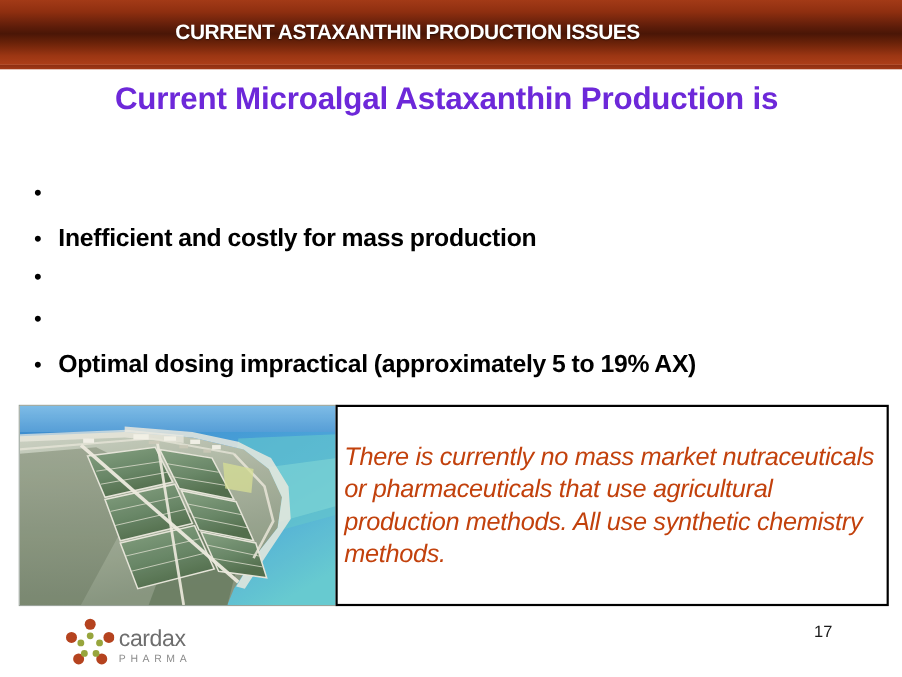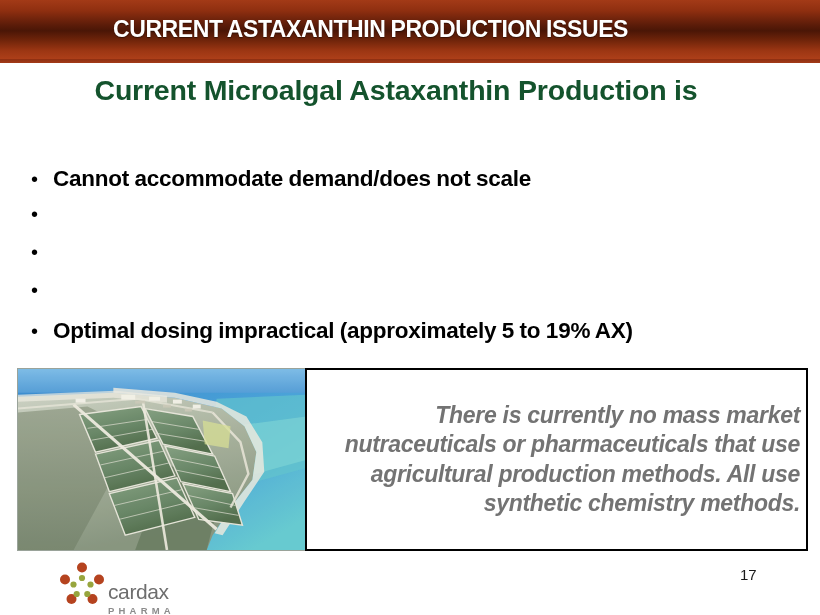--- a/index.html
+++ b/index.html
@@ -45,38 +45,38 @@
   #header-title {
     position: absolute;
     left: 0;
     top: 0;
     width: 741px;
     height: 59px;
     display: flex;
     align-items: center;
     justify-content: center;
     color: #ffffff;
-    font-size: 23px;
+    font-size: 19px;
     font-weight: bold;
     letter-spacing: -0.4px;
     word-spacing: -1px;
     white-space: nowrap;
     text-shadow: 0 1px 1px rgba(0,0,0,0.45);
   }
 
   
   #slide-title {
     position: absolute;
-    left: 16px;
+    left: 26px;
     top: 72px;
     width: 760px;
     text-align: center;
     font-size: 28.5px;
     font-weight: bold;
-    color: #14532d;
+    color: #6d28d9;
     line-height: 1.33;
     letter-spacing: -0.2px;
   }
   #slide-title .tl {
     display: block;
     white-space: nowrap;
   }
 
   
   #bullet-list {
@@ -135,24 +135,24 @@
     height: 183px;
     border: 2px solid #000000;
     background: #ffffff;
     box-sizing: border-box;
     display: flex;
     align-items: center;
     justify-content: center;
   }
   #quote-text {
     font-size: 23px;
-    font-weight: bold;
+    font-weight: normal;
     font-style: italic;
-    color: #737373;
-    text-align: right;
+    color: #c2410c;
+    text-align: left;
     line-height: 1.27;
     letter-spacing: -0.3px;
     padding: 0 6px;
   }
 
   
   #logo-block {
     position: absolute;
     left: 60px;
     top: 561px;
@@ -162,37 +162,36 @@
   #logo-mark {
     position: absolute;
     left: 0;
     top: 0;
     width: 44px;
     height: 44px;
   }
   #logo-wordmark {
     position: absolute;
     left: 48px;
-    top: 20px;
+    top: 9px;
     width: 140px;
   }
   #logo-name {
     display: block;
     font-size: 21px;
     color: #6e6e6e;
     line-height: 1;
     letter-spacing: -0.4px;
   }
   #logo-sub {
     display: block;
     font-size: 9.5px;
     color: #8c8c8c;
     letter-spacing: 4.2px;
     margin-top: 3px;
-    font-weight: bold;
   }
   #page-number {
     position: absolute;
     left: 740px;
     top: 566px;
     font-size: 15px;
     color: #1a1a1a;
   }
 </style>
 </head>
@@ -204,24 +203,24 @@
   <div id="header-underline"></div>
   <div id="header-title">CURRENT ASTAXANTHIN PRODUCTION ISSUES</div>
 
   <div id="slide-title">
     <span class="tl">Current Microalgal Astaxanthin Production is</span>
   </div>
 
   <div id="bullet-list">
     <div class="bullet-row">
       <span class="bullet-mark">•</span>
-      <span class="bullet-text">Cannot accommodate demand/does not scale</span>
-    </div>
-    <div class="bullet-row">
-      <span class="bullet-mark">•</span>
+    </div>
+    <div class="bullet-row">
+      <span class="bullet-mark">•</span>
+      <span class="bullet-text">Inefficient and costly for mass production</span>
     </div>
     <div class="bullet-row">
       <span class="bullet-mark">•</span>
     </div>
     <div class="bullet-row">
       <span class="bullet-mark">•</span>
     </div>
     <div class="bullet-row">
       <span class="bullet-mark">•</span>
       <span class="bullet-text">Optimal dosing impractical (approximately 5 to 19% AX)</span>

